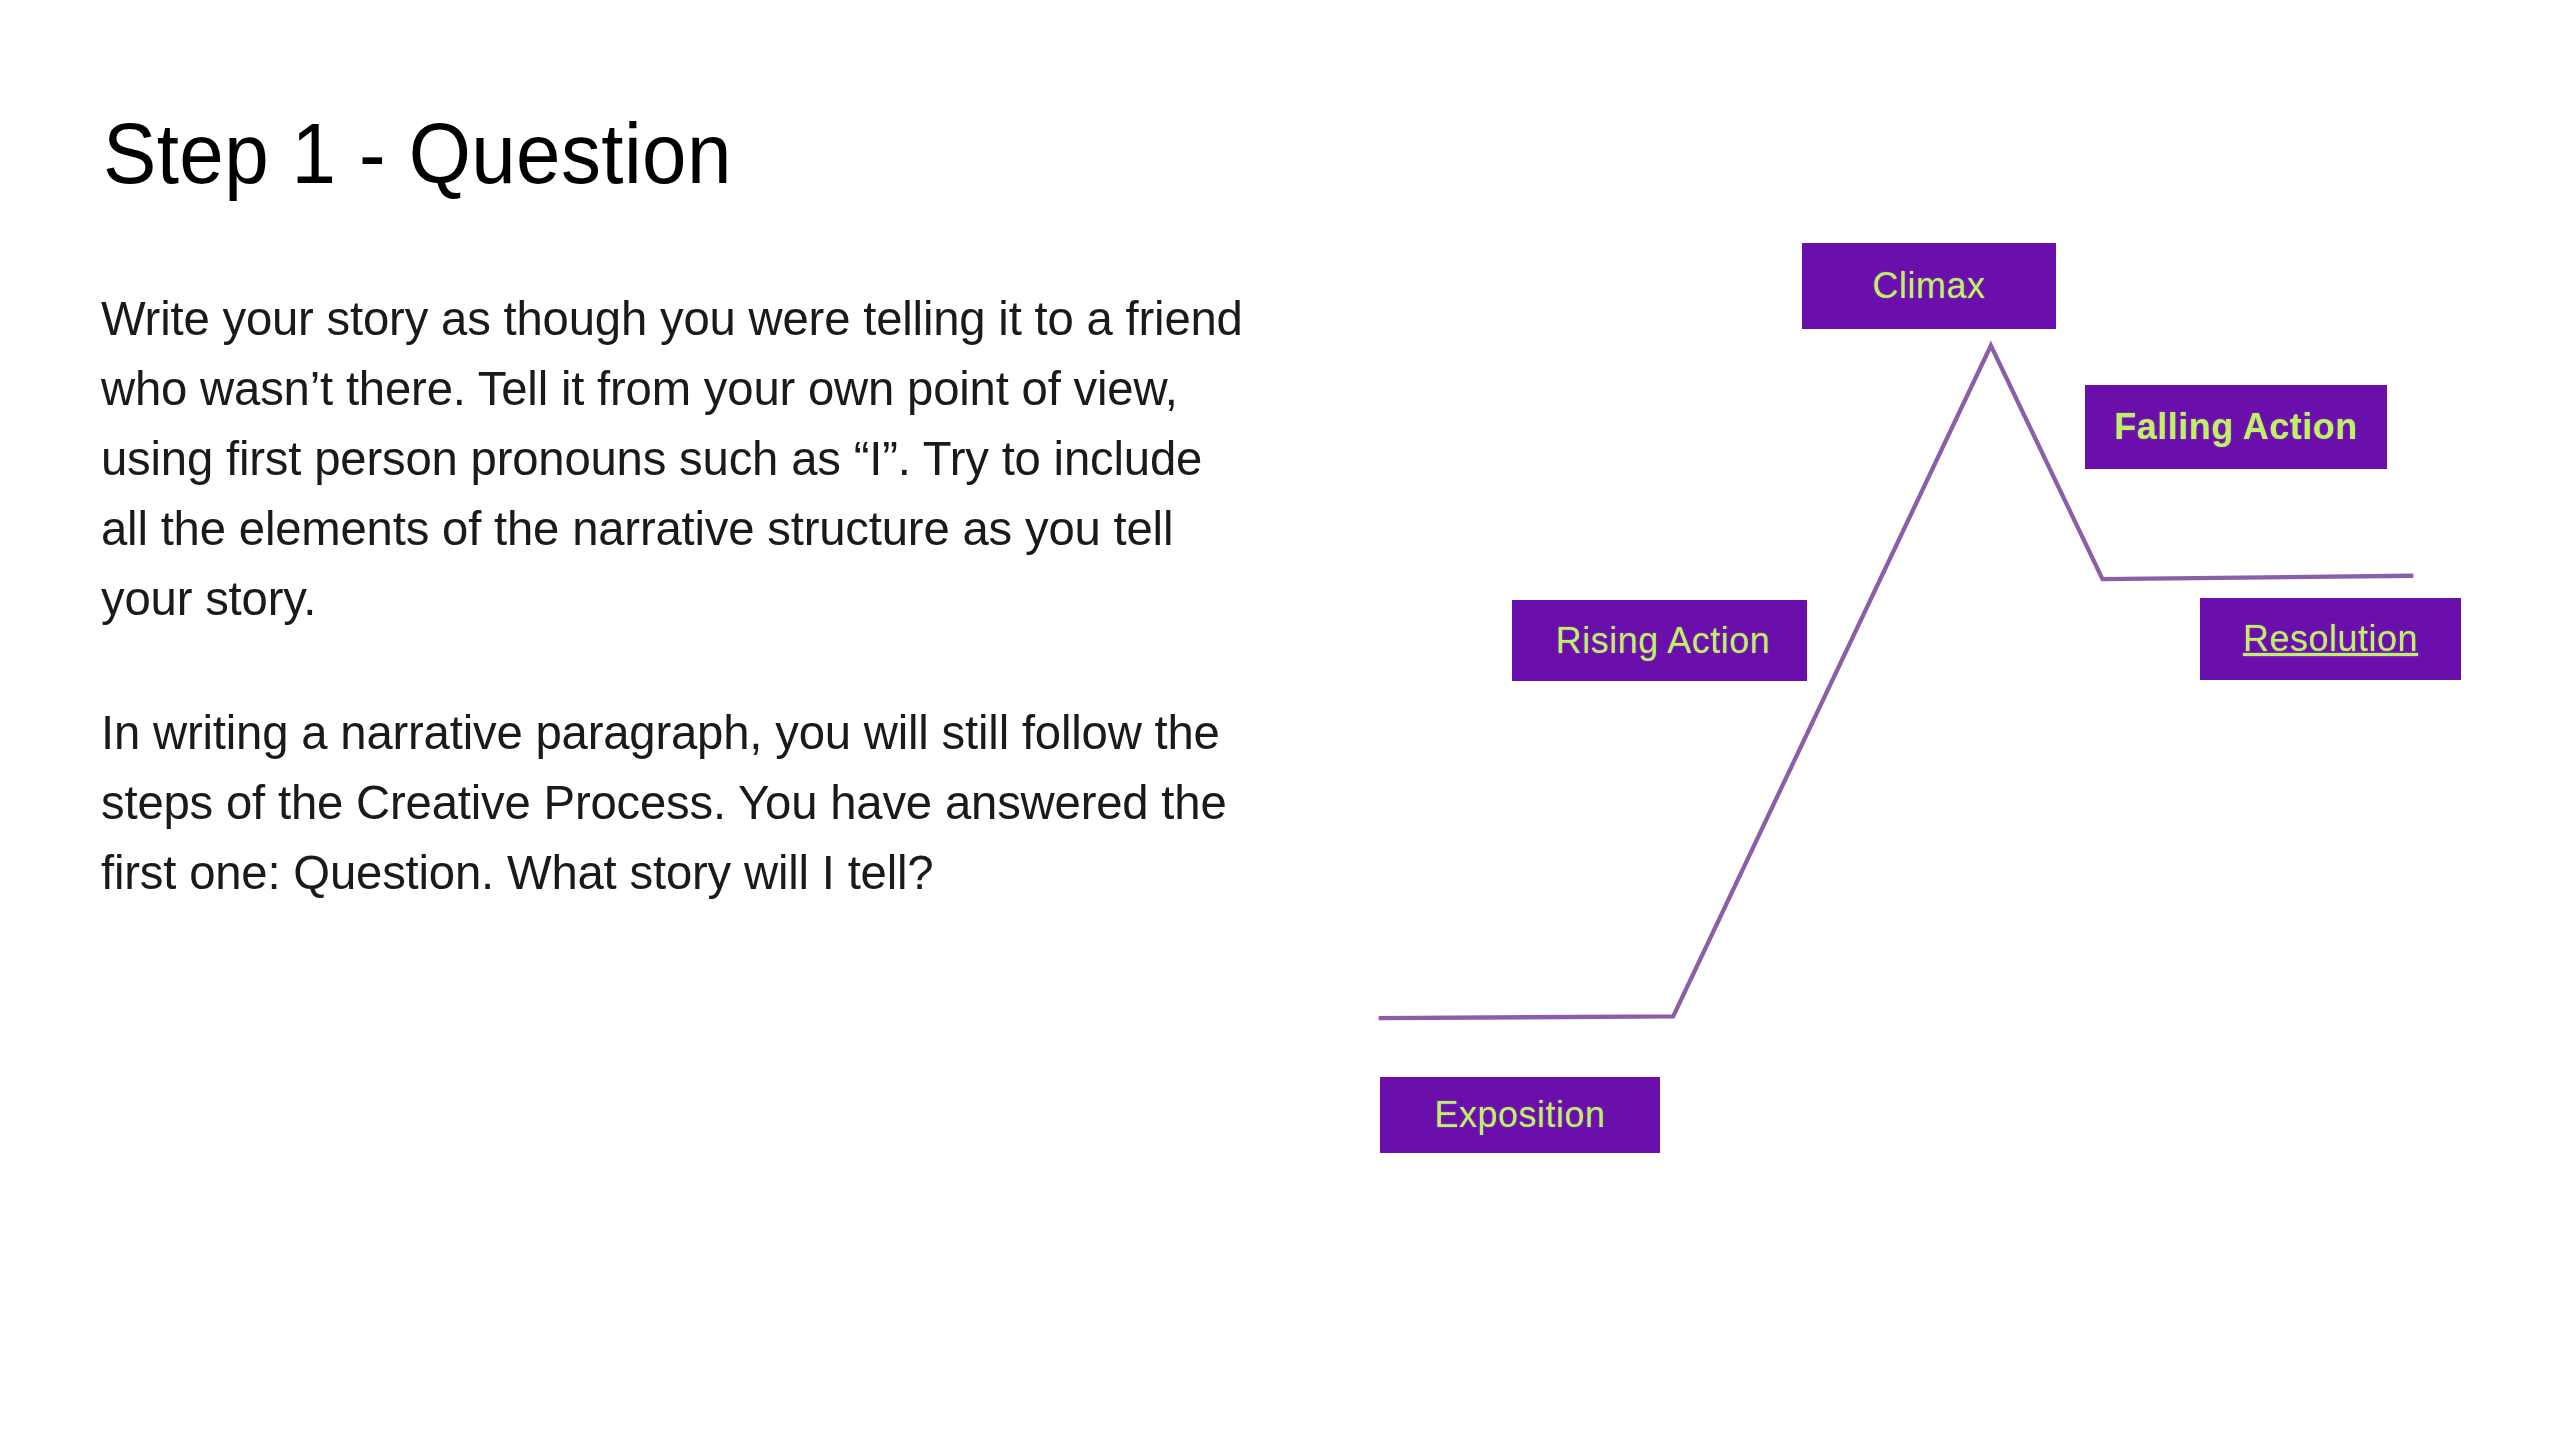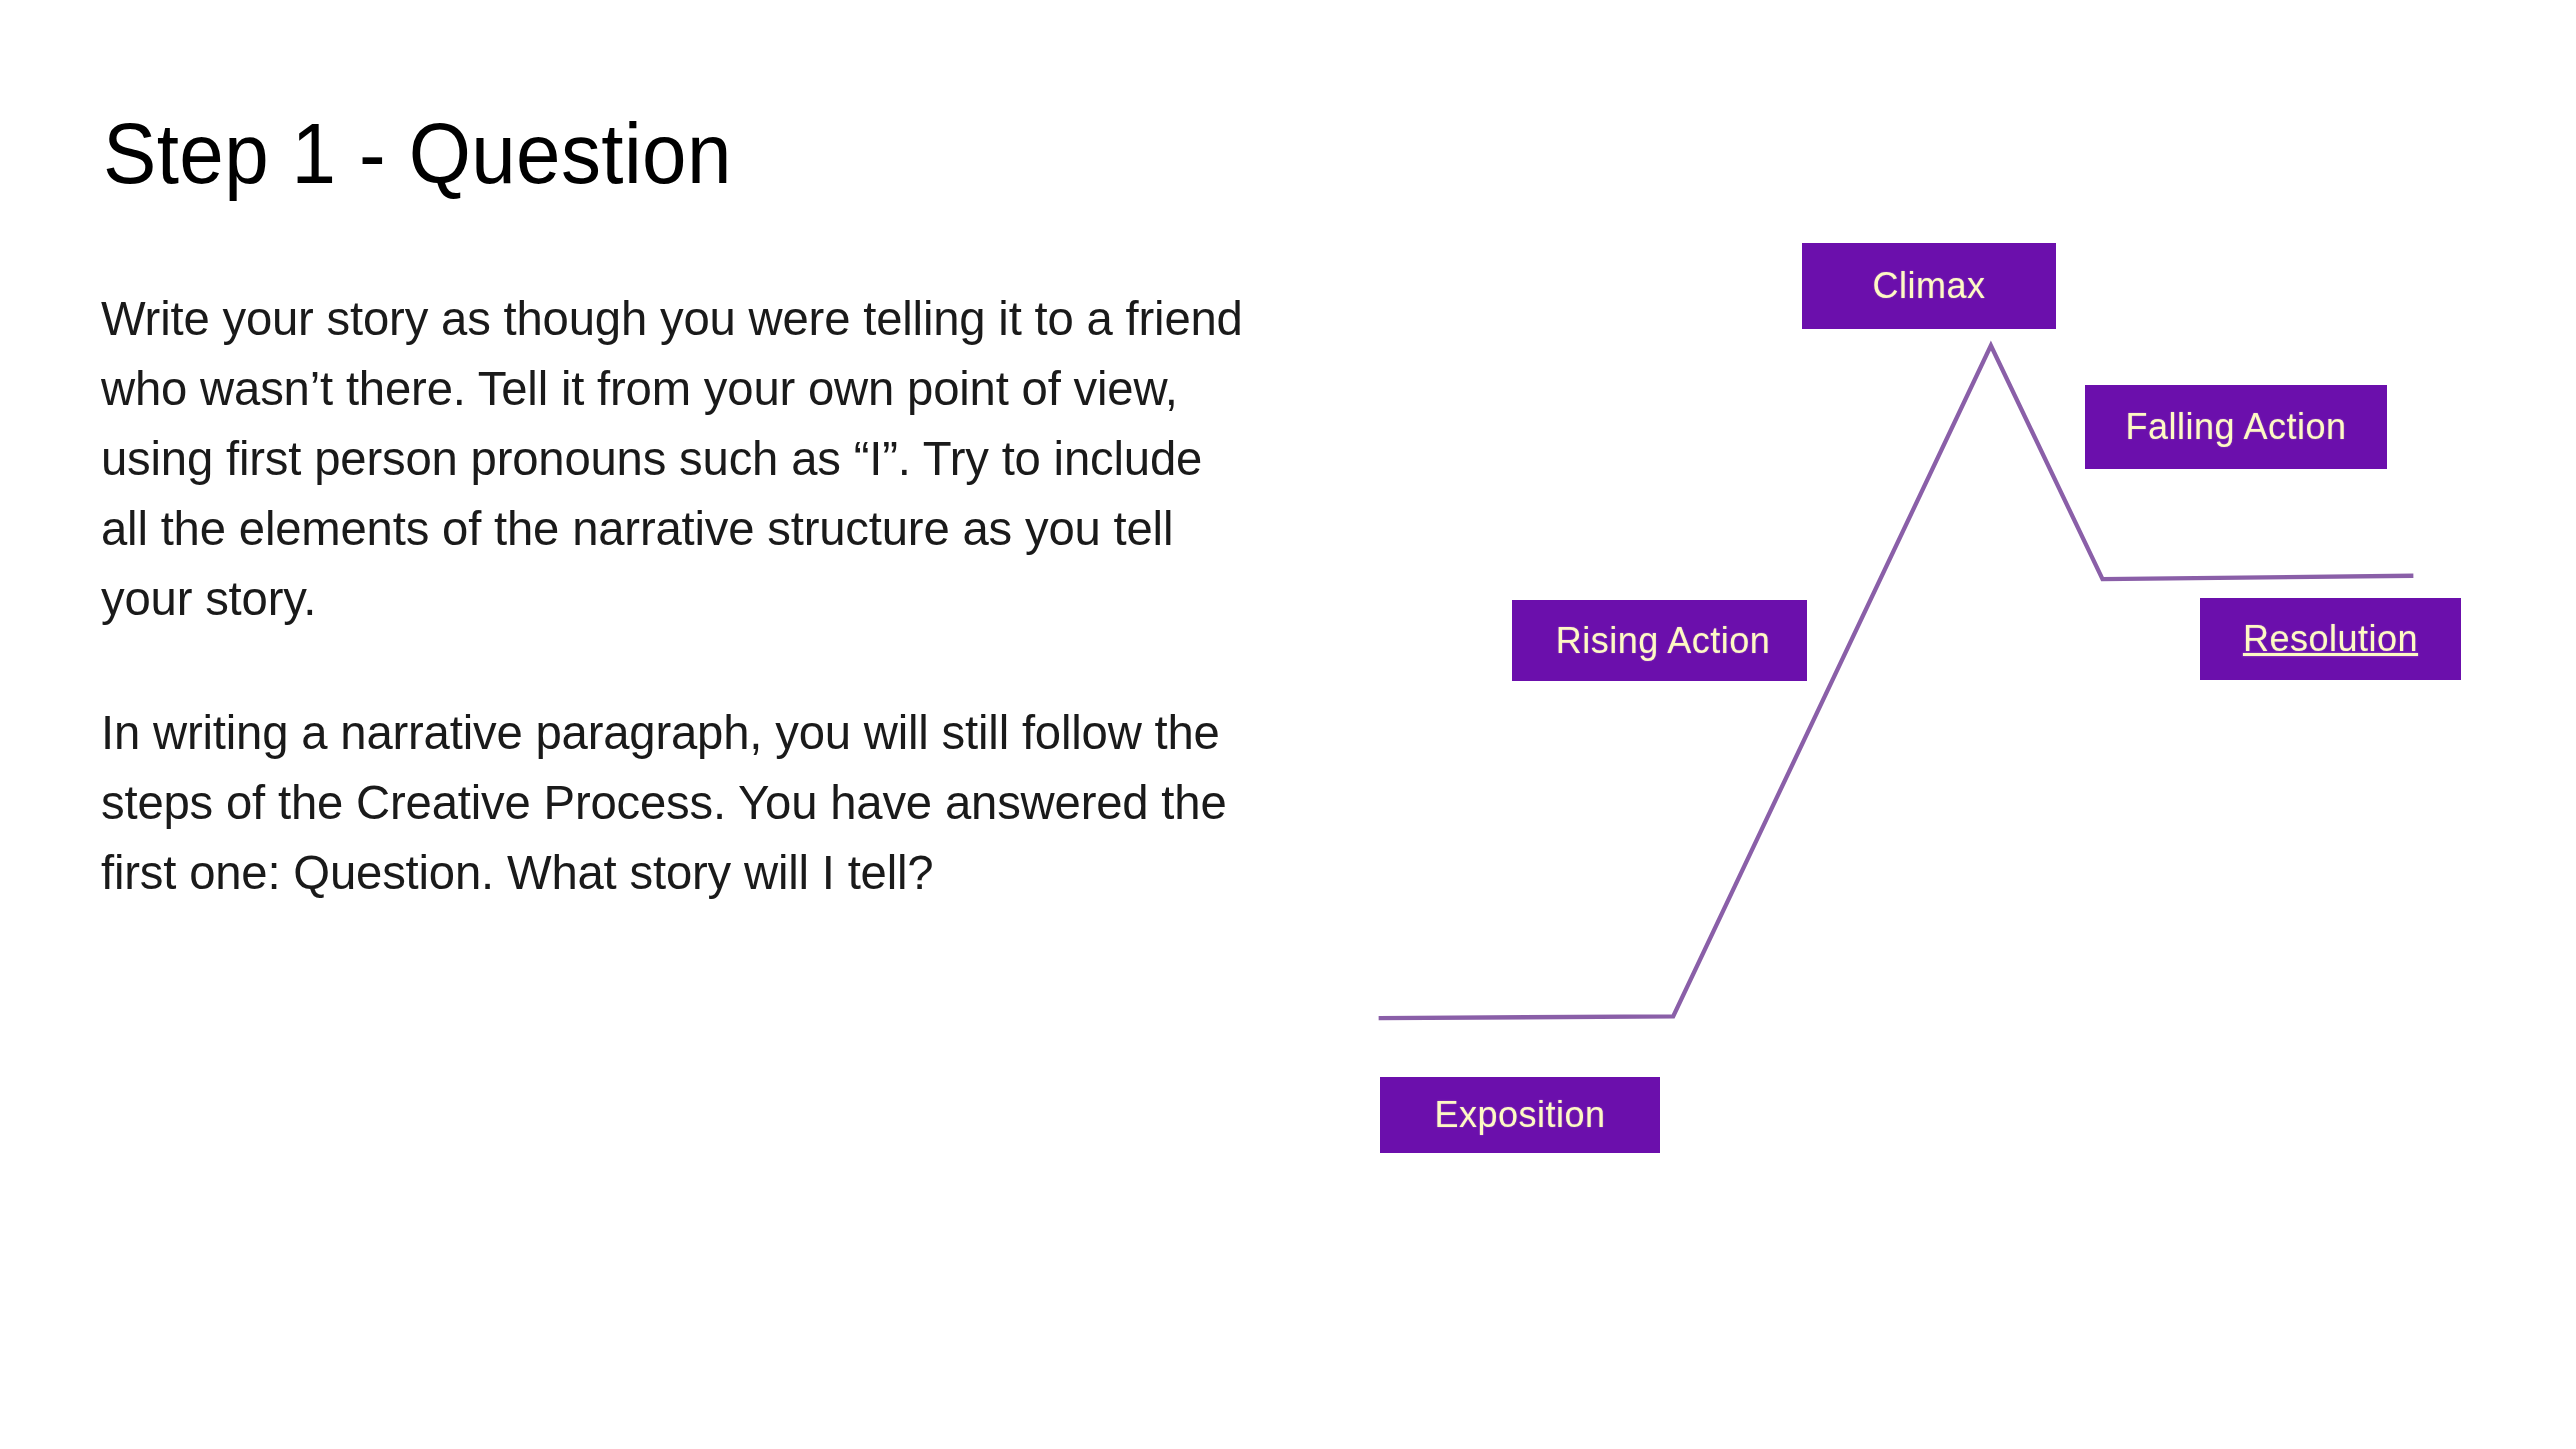--- a/index.html
+++ b/index.html
@@ -66,35 +66,35 @@
     position: absolute;
     left: 0;
     top: 0;
     width: 100%;
     height: 100%;
     overflow: visible;
   }
   .plot-label {
     position: absolute;
     background: #6B0FAC;
-    color: #fef9c3;
+    color: #bef264;
     font-size: 36px;
     font-weight: 400;
     letter-spacing: 0.5px;
     display: flex;
     align-items: center;
     justify-content: center;
     white-space: nowrap;
     box-sizing: border-box;
     text-shadow: 0 0 1.7px rgba(255,255,255,0.35);
   }
   #label-exposition    { left: 40px;  top: 840px; width: 280px; height: 76px; margin-top: 22px; }
   #label-rising-action { left: 172px; top: 385px; width: 295px; height: 81px; padding-left: 7px; }
   #label-climax        { left: 462px; top: 27.5px;  width: 254px; height: 86px; }
-  #label-falling-action{ left: 745px; top: 170px; width: 302px; height: 84px; }
+  #label-falling-action{ left: 745px; top: 170px; width: 302px; height: 84px; font-weight: bold; }
   #label-resolution    { left: 860px;top: 383px; width: 261px; height: 82px; text-decoration: underline; }
 </style>
 </head>
 <body>
 
 <div id="slide">
 
   <div id="slide-title">Step 1 - Question</div>
 
   <div id="body-block">

